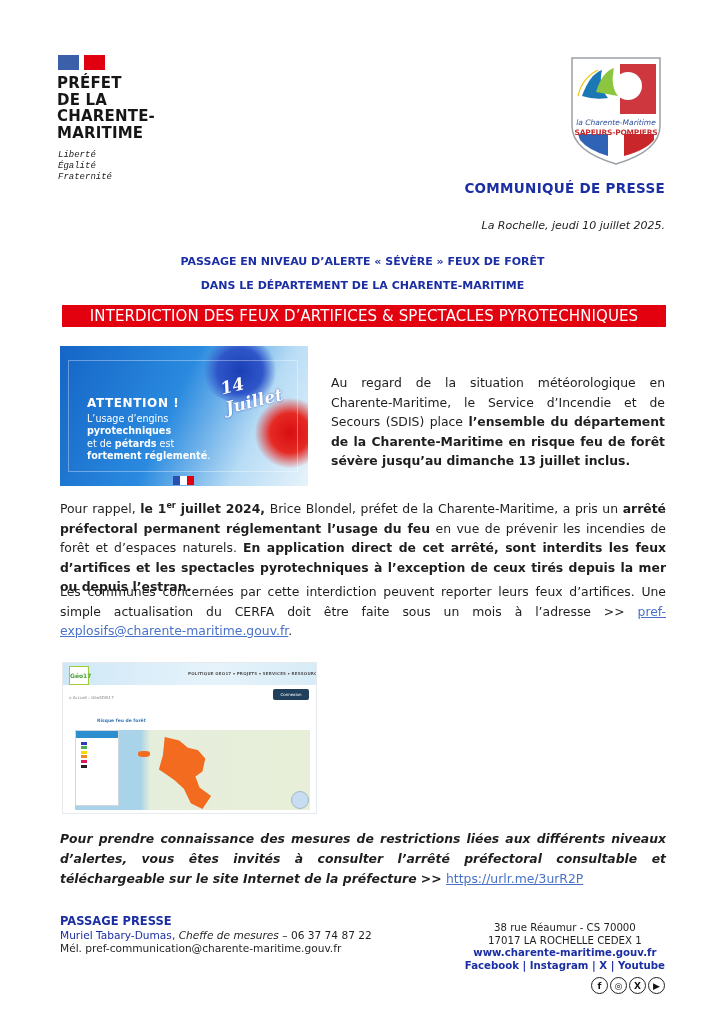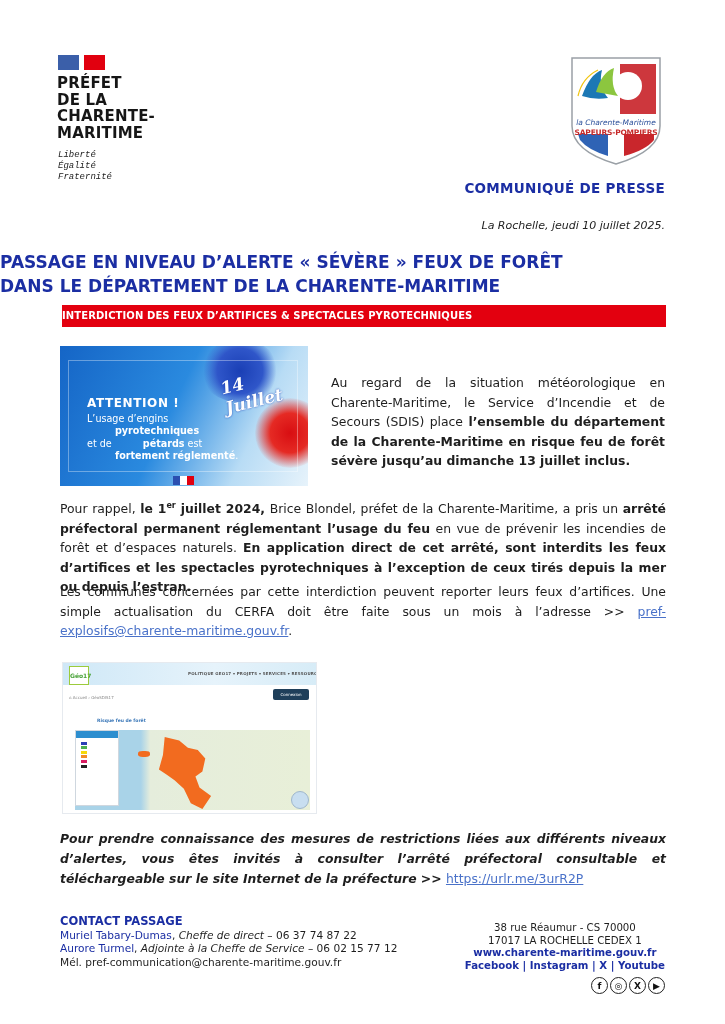--- a/index.html
+++ b/index.html
@@ -15,31 +15,31 @@
   .motto { left:58px; top:150px; font-family:Liberation Mono, monospace; font-style:italic; font-size:9px; line-height:11px; color:#222; }
 
   
   .shield { left:568px; top:56px; width:96px; height:110px; }
   .shield-text1 { left:568px; top:118px; width:96px; text-align:center; font-size:7.5px; font-style:italic; color:#2a4f9a; }
   .shield-text2 { left:568px; top:128px; width:96px; text-align:center; font-size:7.5px; font-weight:bold; color:#c62a2a; letter-spacing:-0.2px; }
 
   .communique { right:60px; top:180px; font-weight:bold; font-size:13.5px; color:#1b2ea3; letter-spacing:0.3px; text-align:right; }
   .dateline { right:60px; top:199px; font-style:italic; font-size:11px; color:#222; text-align:right;margin-top:20px; }
 
-  .headline { left:0; width:725px; text-align:left; font-weight:bold; font-size:17px; color:#1b2ea3; line-height:24px; }
+  .headline { left:0; width:725px; text-align:center; font-weight:bold; font-size:11px; color:#1b2ea3; line-height:24px; }
   .headline.l1 { top:250px; }
   .headline.l2 { top:274px; }
-  .banner { left:62px; top:305px; width:604px; height:22px; background:#e3000f; color:#fff; font-weight:bold; font-size:10px; line-height:22px; letter-spacing:0.1px; white-space:nowrap; }
+  .banner { left:62px; top:305px; width:604px; height:22px; background:#e3000f; color:#fff; font-weight:normal; font-size:15px; line-height:22px; text-align:center; letter-spacing:0.1px; white-space:nowrap; }
 
   
   .attn { left:60px; top:346px; width:248px; height:140px; background:linear-gradient(115deg,#1565c6 0%, #2a8adf 45%, #b8dcf5 75%, #e7f3fb 100%); overflow:hidden; }
   .attn .frame { position:absolute; left:8px; top:14px; width:228px; height:110px; border:1px solid rgba(255,255,255,0.35); }
   .attn .t1 { position:absolute; left:27px; top:50px; color:#fff; font-weight:bold; font-size:12px; letter-spacing:0.6px; }
   .attn .t2 { position:absolute; left:27px; top:67px; color:#fff; font-size:9.6px; line-height:12.4px; }
-  .attn .t2 b { font-weight:bold;margin-left:28px; }
+  .attn .t2 b { font-weight:bold; }
   .attn .burst-blue { position:absolute; left:140px; top:-6px; width:80px; height:62px; border-radius:50%; background:radial-gradient(circle,#1a3fb5 0%, #2f56c9 45%, rgba(40,80,200,0) 72%); }
   .attn .burst-red { position:absolute; left:195px; top:52px; width:70px; height:70px; border-radius:50%; background:radial-gradient(circle,#d80e12 0%, #e52a24 40%, rgba(230,40,40,0) 72%); }
   .attn .july { position:absolute; left:162px; top:22px; color:#fff; font-style:italic; font-weight:bold; font-size:17px; transform:rotate(-14deg); text-shadow:0 0 2px #1a3fb5; font-family:"DejaVu Serif", serif; }
   .attn .minflag { position:absolute; left:113px; top:124px; width:22px; height:9px; }
   .attn .minflag span { display:inline-block; height:9px; width:7px; }
 
   .para { font-size:12.4px; line-height:19.5px; color:#1e1e1e; text-align:justify; }
   .para b { font-weight:bold; }
   .p1 { left:331px; top:373px; width:334px; }
   .p2 { left:60px; top:496px; width:606px; }
@@ -174,23 +174,22 @@
 
 <div class="abs p4">
   <br>
 </div>
 
 <div class="abs p5">
   <span>Pour prendre connaissance des mesures de restrictions liées aux différents niveaux d’alertes, vous êtes invités à consulter l’arrêté préfectoral consultable et téléchargeable sur le site Internet de la préfecture &gt;&gt; </span><a class="link">https://urlr.me/3urR2P</a>
 </div>
 
 <div class="abs contact">
-  <div class="h">CONTACT PASSAGE</div>
-  <div><span class="name">Muriel Tabary-Dumas</span>, <i>Cheffe de direct</i><span> – 06 37 74 87 22</span></div>
-  <div><span class="name">Aurore Turmel</span>, <i>Adjointe à la Cheffe de Service</i><span> – 06 02 15 77 12</span></div>
+  <div class="h">PASSAGE PRESSE</div>
+  <div><span class="name">Muriel Tabary-Dumas</span>, <i>Cheffe de mesures</i><span> – 06 37 74 87 22</span></div>
   <div>Mél. pref-communication@charente-maritime.gouv.fr</div>
 </div>
 
 <div class="abs address">
   <div>38 rue Réaumur - CS 70000</div>
   <div>17017 LA ROCHELLE CEDEX 1</div>
   <div class="web">www.charente-maritime.gouv.fr</div>
   <div class="web">Facebook | Instagram | X | Youtube</div>
 </div>
 <div class="abs social-icons">

